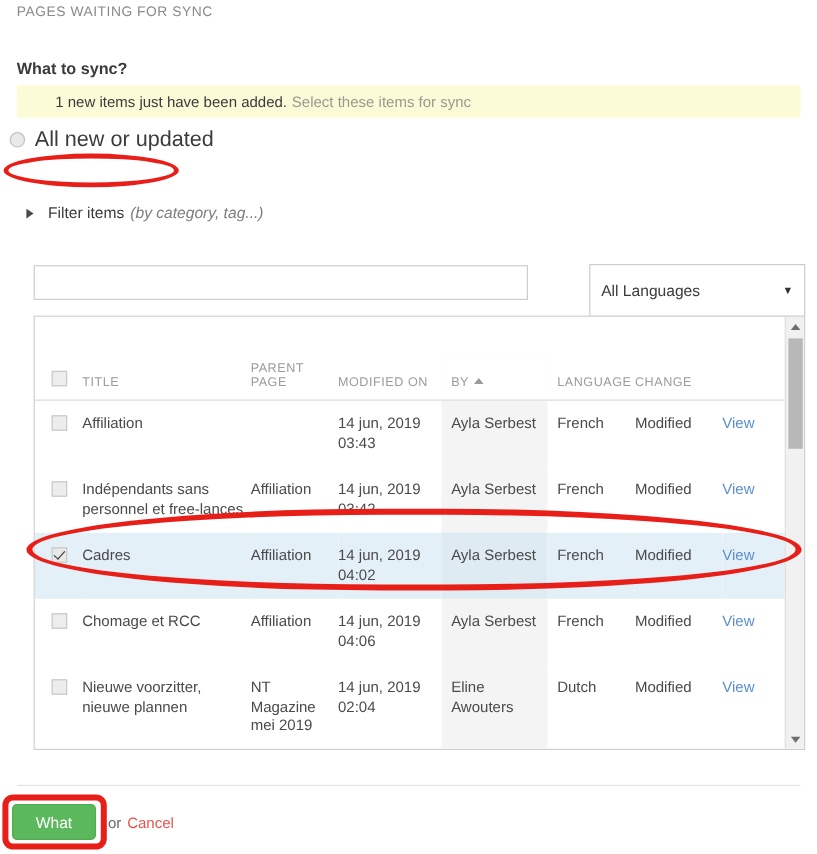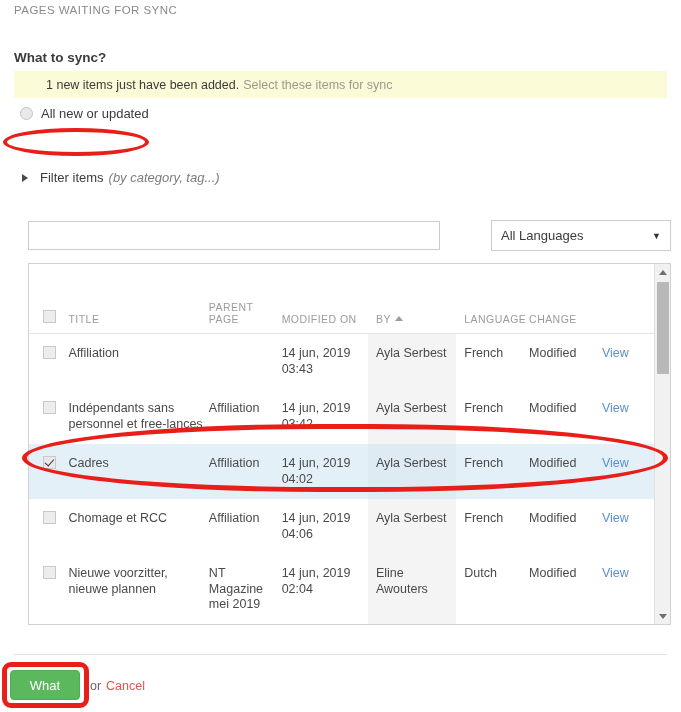--- a/index.html
+++ b/index.html
@@ -59,24 +59,24 @@
   .notice .strong { color: #3b3b3b; margin-left: 20px; }
   .notice .link-muted {
     color: #9a9a8f;
     margin-left: 4px;
     cursor: pointer;
   }
 
   
   .radio-row {
     position: absolute;
-    left: 20px;
+    left: 8px;
     display: flex;
     align-items: center;
-    font-size: 13px;
+    font-size: 18px;
     color: #3b3b3b;
     cursor: pointer;
   }
   .radio-row.r1 { top: 106px; }
   .radio-row.r2 { top: 136px; }
 
   .radio {
     width: 13px;
     height: 13px;
     border-radius: 50%;
@@ -145,21 +145,21 @@
     padding: 0 8px;
     color: #333;
     outline: none;
   }
 
   .lang-select {
     position: absolute;
     left: 491px;
     top: 220px;
     width: 180px;
-    height: 31px;
+    height: 44px;
     border: 1px solid #cccccc;
     background: #fff;
     display: flex;
     align-items: center;
     padding: 0 9px;
     font-size: 13px;
     color: #3b3b3b;
     cursor: pointer;
   }
   .lang-select .caret {

